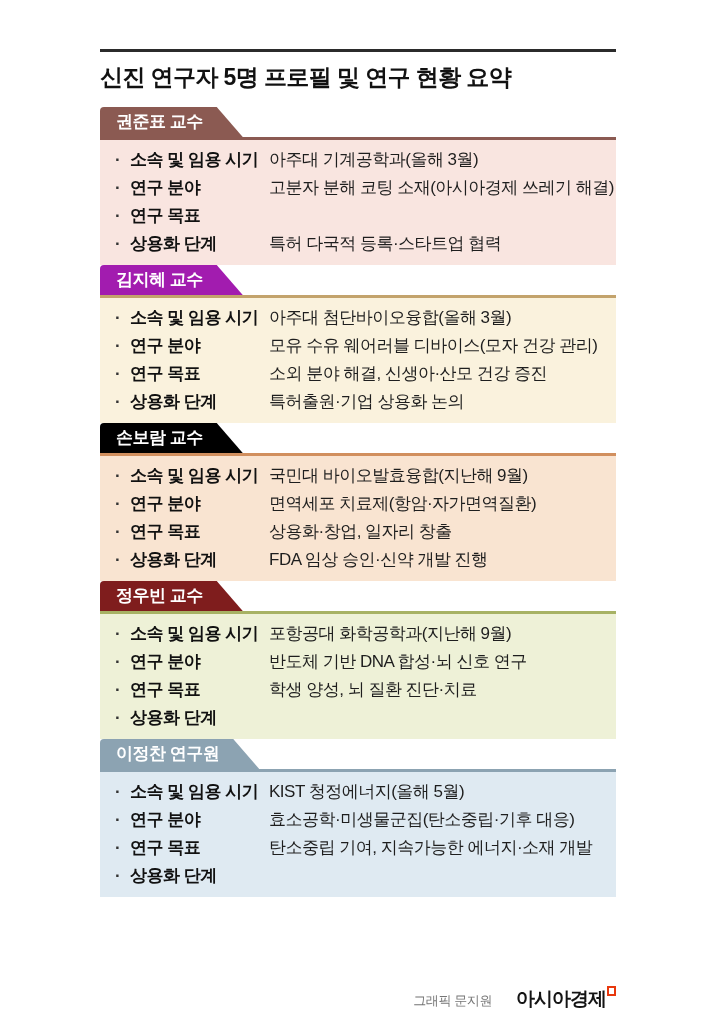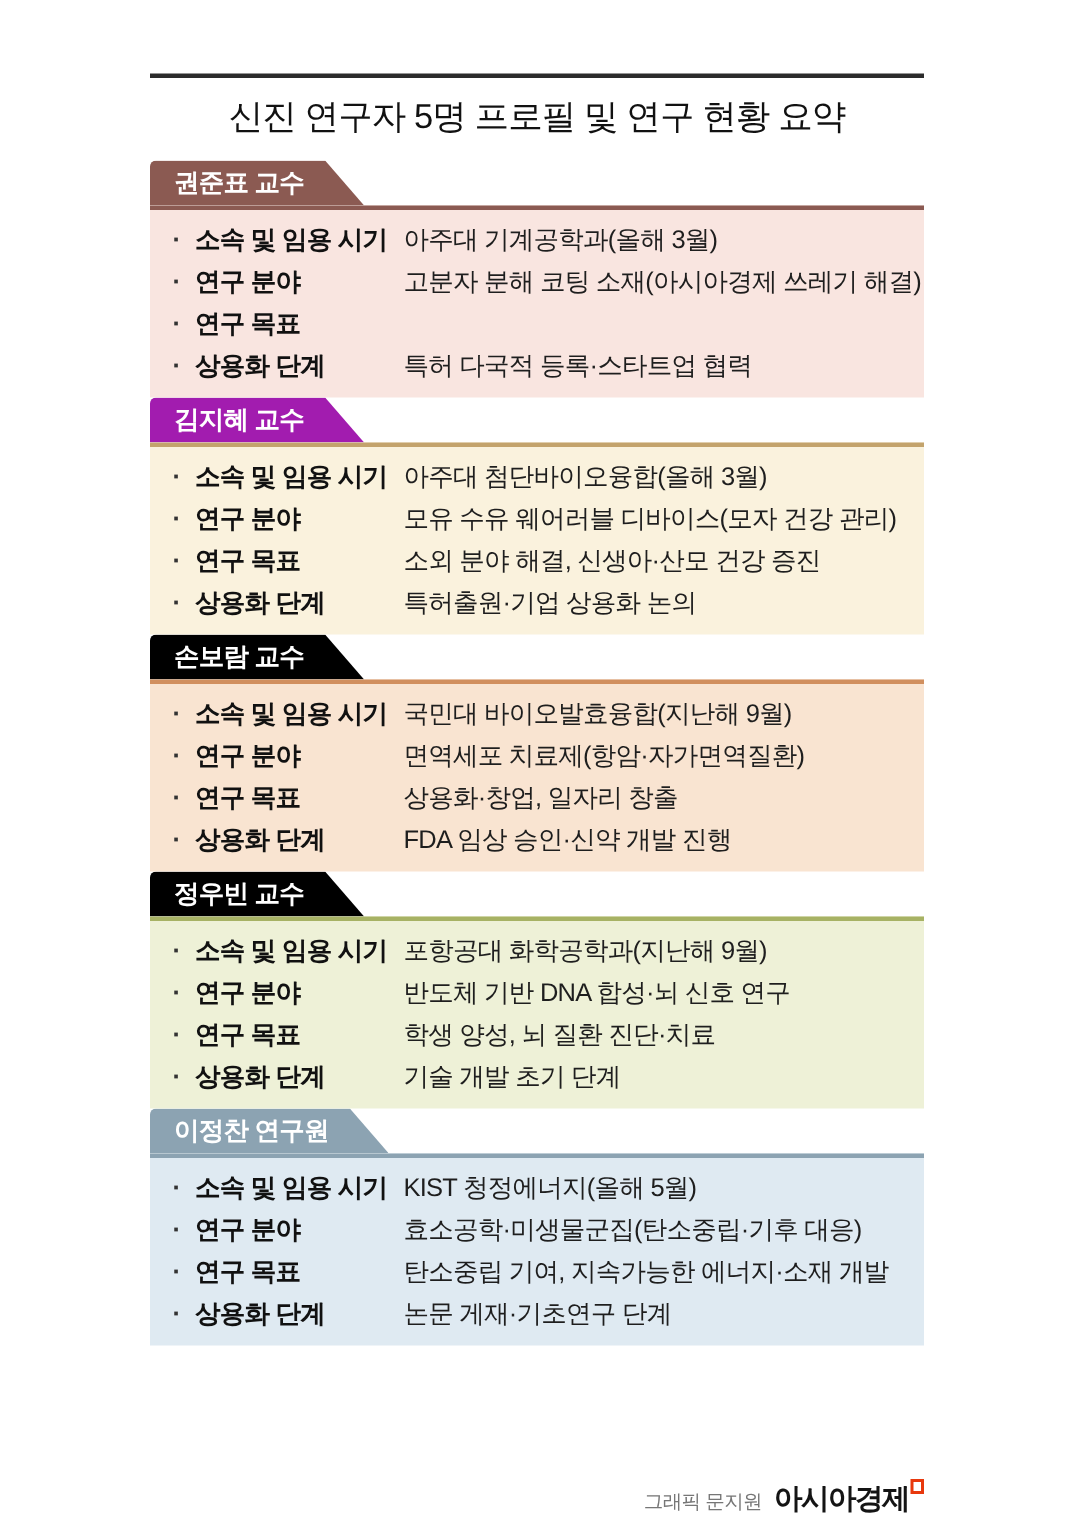--- a/index.html
+++ b/index.html
@@ -18,25 +18,24 @@
     width: 516px;
   }
   .top-rule {
     height: 3px;
     background: #2b2b2b;
   }
   .page-title {
     margin: 9px 0 14px 0;
     font-size: 23px;
     line-height: 32px;
-    font-weight: 400;
+    font-weight: 700;
     letter-spacing: -0.6px;
     color: #111111;
     white-space: nowrap;
-    text-align: center;
   }
   .section { }
   .tab {
     display: inline-block;
     height: 30px;
     line-height: 30px;
     padding: 0 40px 0 16px;
     color: #ffffff;
     font-weight: 700;
     font-size: 17px;
@@ -70,21 +69,21 @@
     font-weight: 700;
     color: #111111;
   }
   .value { color: #1e1e1e; }
   .footer {
     position: absolute;
     right: 99px;
     top: 986px;
     display: flex;
     align-items: baseline;
-    gap: 8px;
+    gap: 24px;
   }
   .credit {
     font-size: 13px;
     color: #767676;
     letter-spacing: -0.4px;
   }
   .brand {
     font-size: 19px;
     font-weight: 900;
     color: #141414;
@@ -193,21 +192,21 @@
 
   <div class="row">
     <span class="bullet">·</span>
     <span class="label">상용화 단계</span>
     <span class="value">FDA 임상 승인·신약 개발 진행</span>
   </div>
 </div>
   </section>
 
   <section class="section">
-    <div class="tab" style="background: #000000;">
+    <div class="tab" style="background: #7f1d1d;">
       <span>정우빈 교수</span>
     </div>
     <div class="panel" style="border-top-color: rgb(167, 178, 100); background: rgb(238, 241, 215);">
   <div class="row">
     <span class="bullet">·</span>
     <span class="label">소속 및 임용 시기</span>
     <span class="value">포항공대 화학공학과(지난해 9월)</span>
   </div>
 
   <div class="row">
@@ -218,21 +217,20 @@
 
   <div class="row">
     <span class="bullet">·</span>
     <span class="label">연구 목표</span>
     <span class="value">학생 양성, 뇌 질환 진단·치료</span>
   </div>
 
   <div class="row">
     <span class="bullet">·</span>
     <span class="label">상용화 단계</span>
-    <span class="value">기술 개발 초기 단계</span>
   </div>
 </div>
   </section>
 
   <section class="section">
     <div class="tab" style="background: rgb(140, 163, 178);">
       <span>이정찬 연구원</span>
     </div>
     <div class="panel" style="border-top-color: rgb(140, 163, 178); background: rgb(223, 234, 242);">
   <div class="row">
@@ -249,21 +247,20 @@
 
   <div class="row">
     <span class="bullet">·</span>
     <span class="label">연구 목표</span>
     <span class="value">탄소중립 기여, 지속가능한 에너지·소재 개발</span>
   </div>
 
   <div class="row">
     <span class="bullet">·</span>
     <span class="label">상용화 단계</span>
-    <span class="value">논문 게재·기초연구 단계</span>
   </div>
 </div>
   </section>
 </div>
 </div>
 
 <div class="footer">
   <span class="credit">그래픽 문지원</span>
   <span class="brand"><span>아시아경제</span><span class="brand-mark"></span></span>
 </div>

